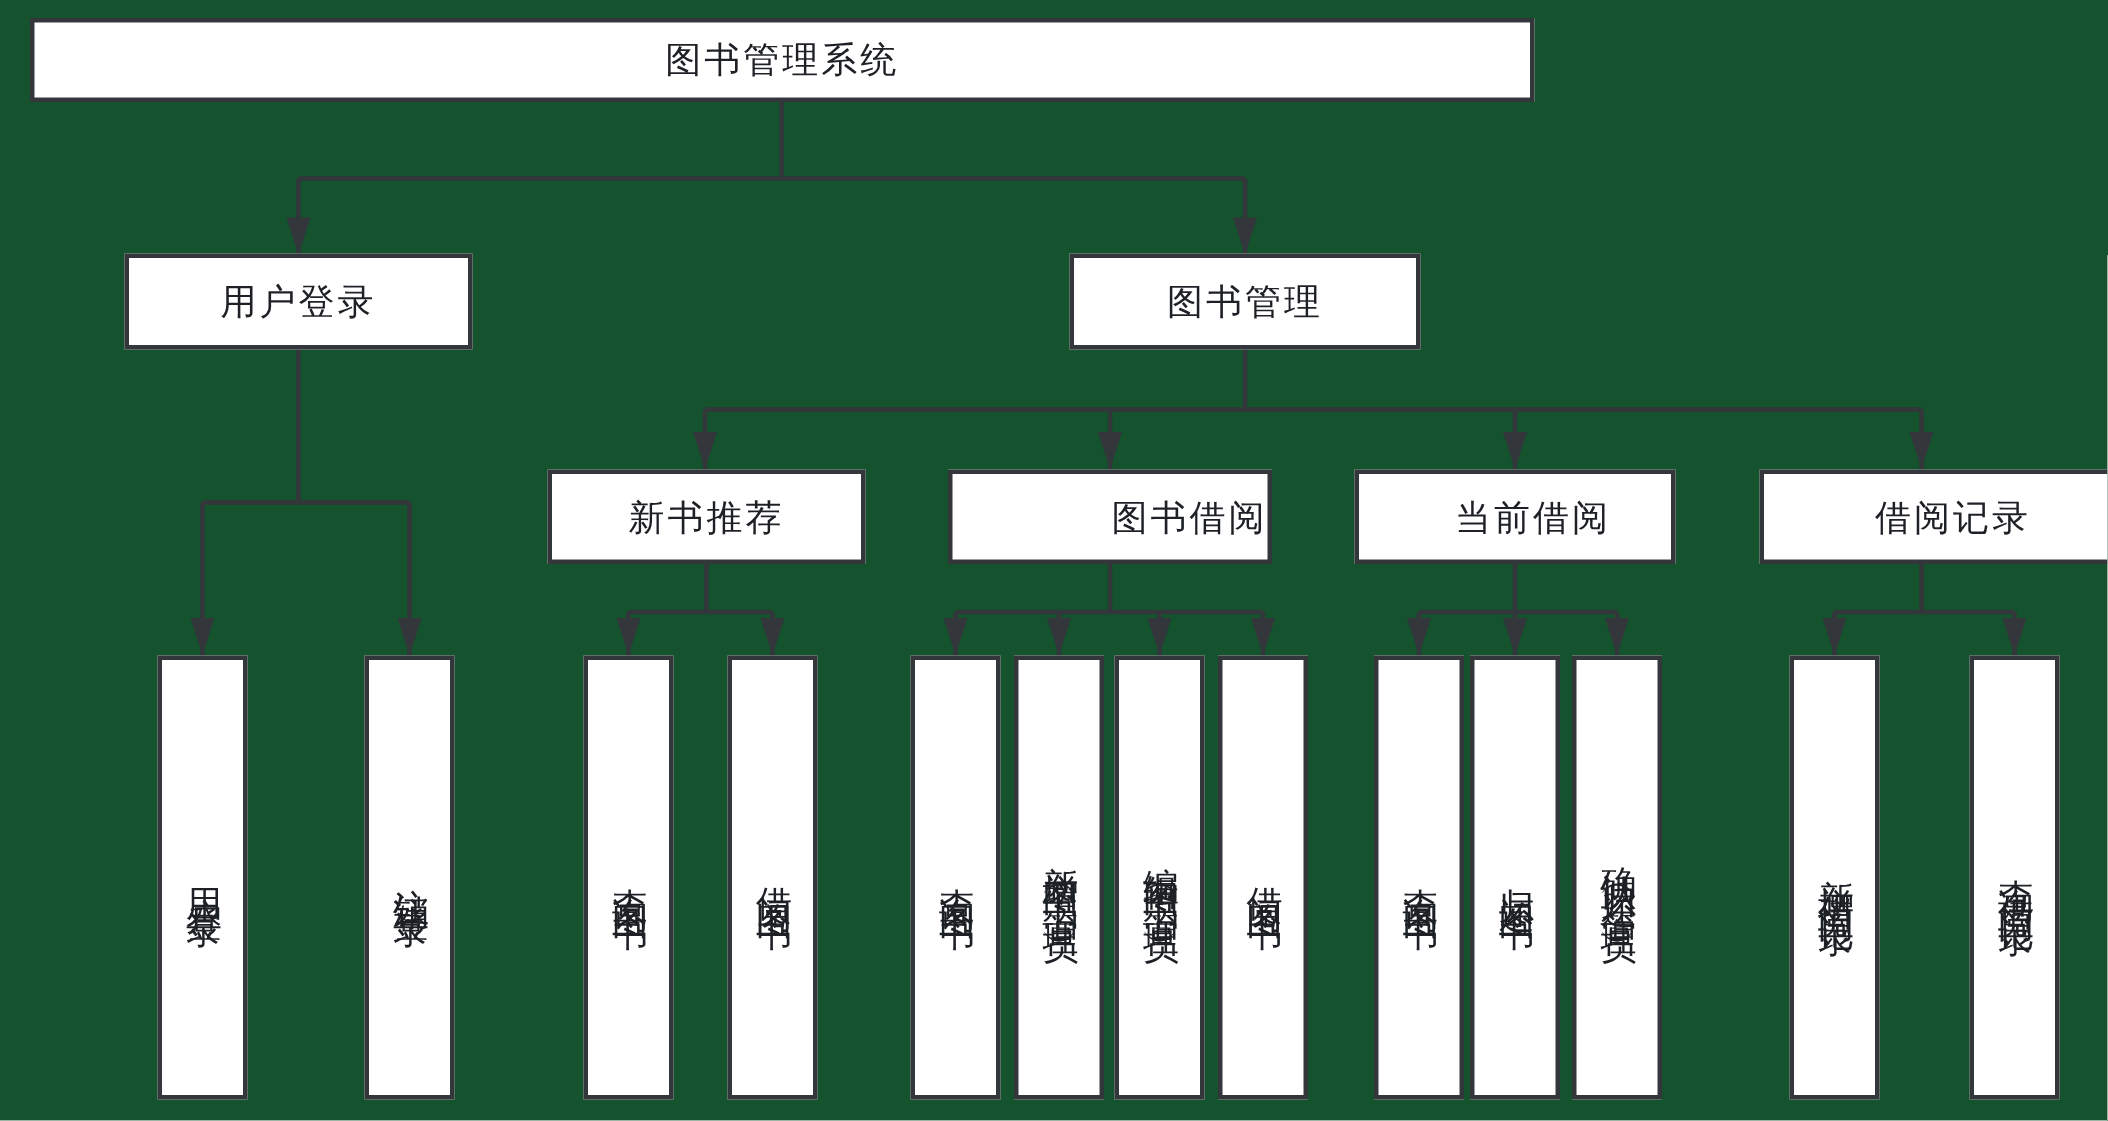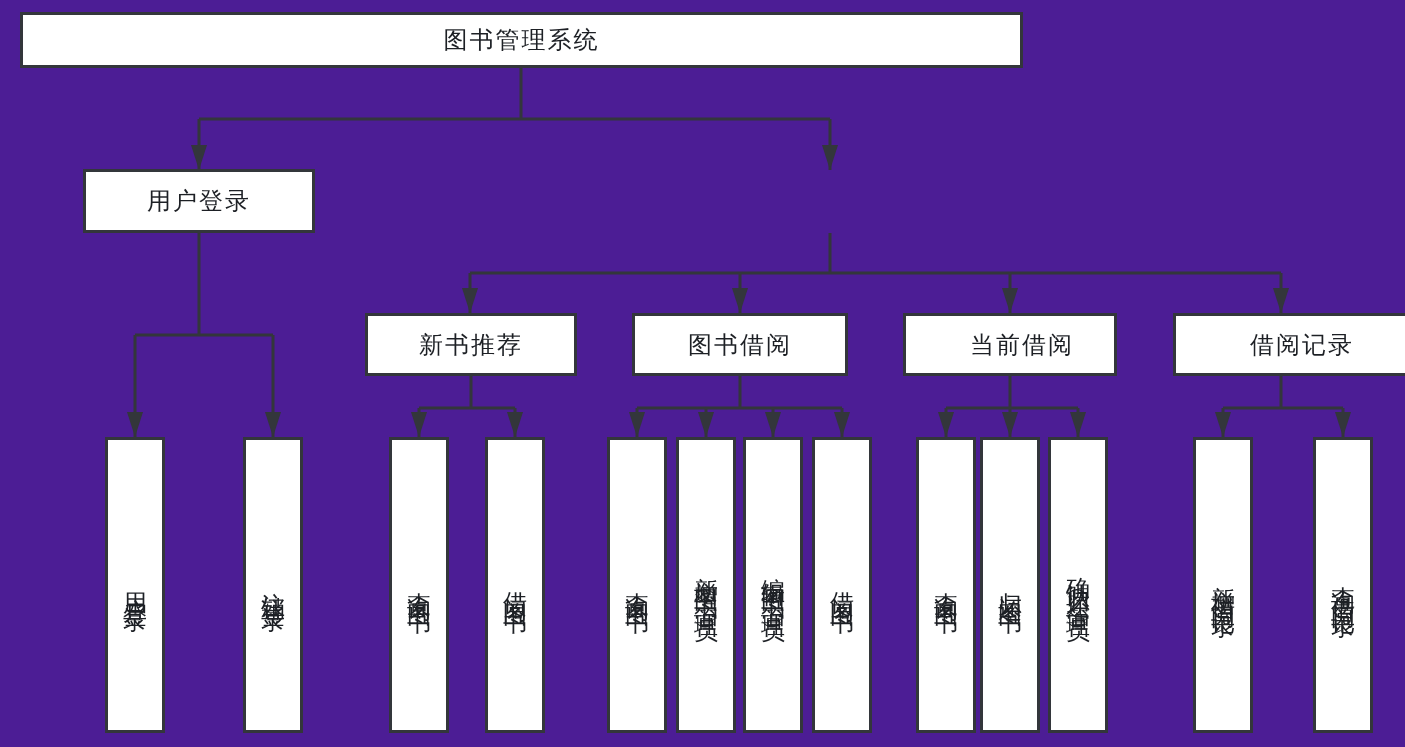--- a/index.html
+++ b/index.html
@@ -4,21 +4,21 @@
 <style>
   html, body {
     margin: 0;
     padding: 0;
     background: #ffffff;
   }
   .canvas {
     position: relative;
     width: 1405px;
     height: 747px;
-    background: #4c1d95;
+    background: #14532d;
     font-family: "Liberation Sans", sans-serif;
     overflow: hidden;
   }
   .connector-layer {
     position: absolute;
     left: 0; top: 0;
     width: 1405px;
     height: 747px;
     z-index: 1;
   }
@@ -55,21 +55,21 @@
     font-size: 20px;
     letter-spacing: 1px;
     color: #b6bac1;
     white-space: nowrap;
   }
   
   .n-root   { left: 20px;   top: 12px;  width: 1003px; height: 56px; }
   .n-l1a    { left: 83px;   top: 169px; width: 232px;  height: 64px; }
   .n-l1b    { left: 713px;  top: 169px; width: 234px;  height: 64px; }
   .n-l2a    { left: 365px;  top: 313px; width: 212px;  height: 63px; }
-  .n-l2b    { left: 632px;  top: 313px; width: 216px;  height: 63px; }
+  .n-l2b    { left: 632px;  top: 313px; width: 216px;  height: 63px; justify-content: flex-end; }
   .n-l2c    { left: 903px;  top: 313px; width: 214px;  height: 63px; padding-left: 24px; }
   .n-l2d    { left: 1173px; top: 313px; width: 258px;  height: 63px; }
   .leaf     { top: 437px; width: 60px; height: 296px; }
   .n-leaf1  { left: 105px;  }
   .n-leaf2  { left: 243px;  }
   .n-leaf3  { left: 389px;  }
   .n-leaf4  { left: 485px;  }
   .n-leaf5  { left: 607px;  }
   .n-leaf6  { left: 676px;  }
   .n-leaf7  { left: 743px;  }
@@ -118,20 +118,23 @@
     </g>
   </svg>
 
   <div class="box n-root">
     <span class="hlabel">图书管理系统</span>
   </div>
 
   <div class="box n-l1a">
     <span class="hlabel">用户登录</span>
   </div>
+  <div class="box n-l1b">
+    <span class="hlabel">图书管理</span>
+  </div>
 
   <div class="box n-l2a">
     <span class="hlabel">新书推荐</span>
   </div>
   <div class="box n-l2b">
     <span class="hlabel">图书借阅</span>
   </div>
   <div class="box n-l2c">
     <span class="hlabel">当前借阅</span>
   </div>

